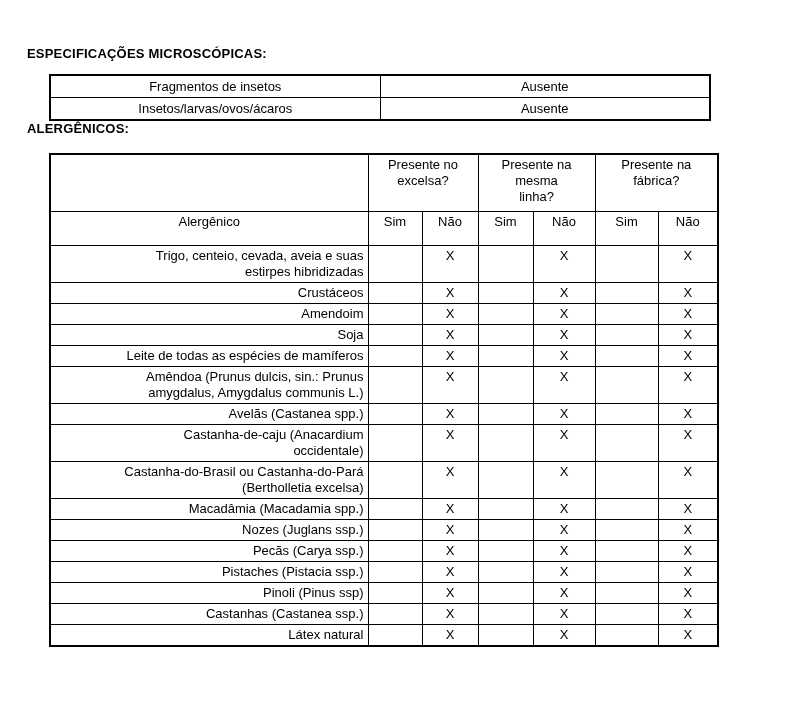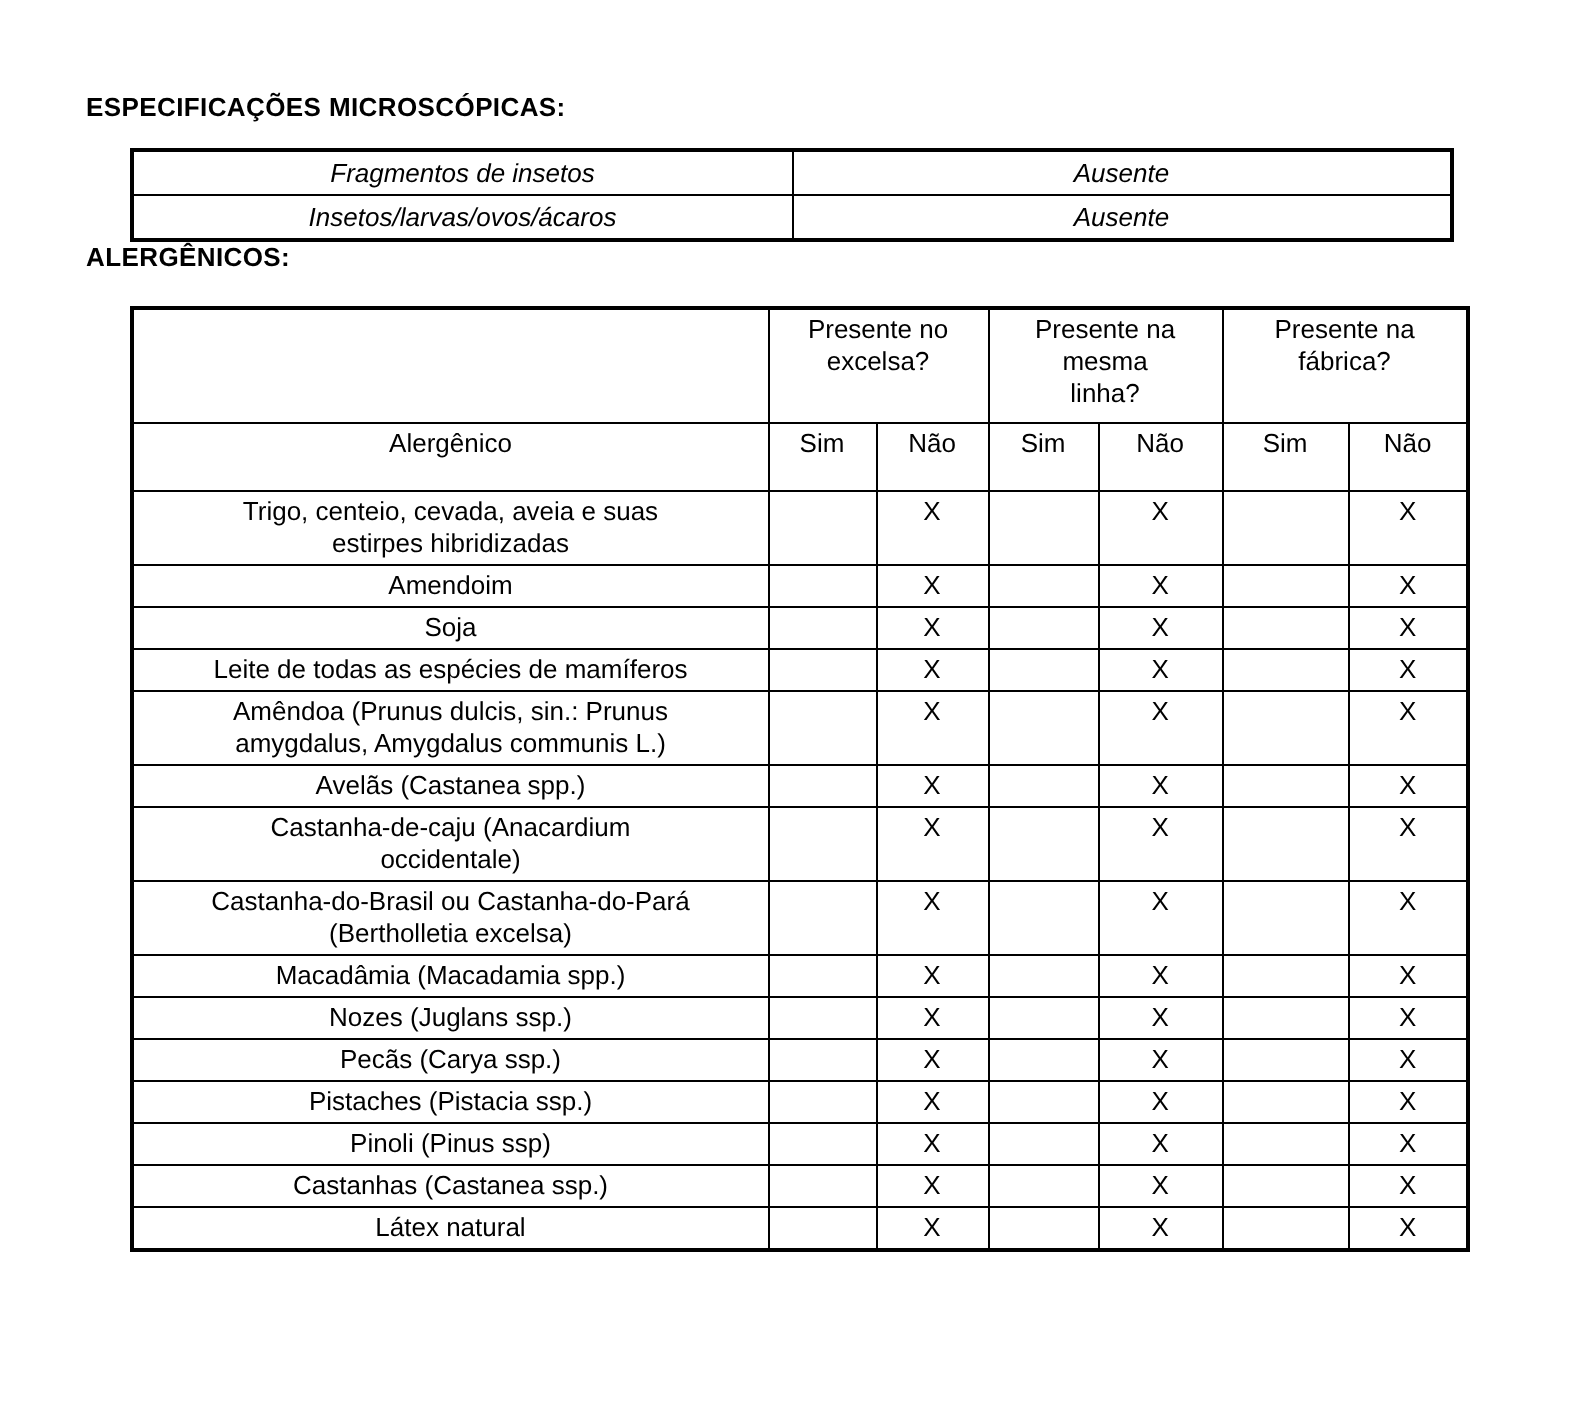--- a/index.html
+++ b/index.html
@@ -7,21 +7,21 @@
     padding: 0;
     background: #ffffff;
     color: #000000;
     font-family: "Liberation Sans", sans-serif;
     font-size: 13px;
   }
   .page {
     width: 788px;
     height: 711px;
     box-sizing: border-box;
-    padding: 46px 0 0 43px;
+    padding: 46px 0 0 27px;
     background: #ffffff;
     overflow: hidden;
   }
   .section-title {
     font-size: 13px;
     font-weight: bold;
     letter-spacing: 0.2px;
     margin: 0;
   }
   table {
@@ -35,40 +35,40 @@
     font-size: 13px;
     line-height: 16px;
     padding: 2px 4px;
     text-align: center;
     overflow: hidden;
   }
   
   .micro-table {
     width: 660px;
     margin: 13px 0 0 22px;
-    font-style: italic;
   }
   .micro-table td { height: 17px; }
   
   .allergens-title { }
   .allergen-table {
     width: 668px;
     margin: 17px 0 0 22px;
   }
   .allergen-table thead th {
     vertical-align: top;
     white-space: pre-line;
   }
   .allergen-table thead .group-row th { height: 52px; }
   .allergen-table thead .subhead-row th { height: 29px; }
   .allergen-table tbody td {
     vertical-align: top;
   }
   .allergen-table .label-cell {
     white-space: pre-line;
+    text-align: right;
   }
 </style>
 </head>
 <body>
 
 <div class="page">
 
   <h2 class="section-title">ESPECIFICAÇÕES MICROSCÓPICAS:</h2>
 
   <table class="micro-table">
@@ -126,20 +126,29 @@
           <td class="label-cell">Trigo, centeio, cevada, aveia e suas
 estirpes hibridizadas</td>
           <td class="mark-cell"></td>
           <td class="mark-cell">X</td>
           <td class="mark-cell"></td>
           <td class="mark-cell">X</td>
           <td class="mark-cell"></td>
           <td class="mark-cell">X</td>
         </tr>
         <tr>
+          <td class="label-cell">Crustáceos</td>
+          <td class="mark-cell"></td>
+          <td class="mark-cell">X</td>
+          <td class="mark-cell"></td>
+          <td class="mark-cell">X</td>
+          <td class="mark-cell"></td>
+          <td class="mark-cell">X</td>
+        </tr>
+        <tr>
           <td class="label-cell">Amendoim</td>
           <td class="mark-cell"></td>
           <td class="mark-cell">X</td>
           <td class="mark-cell"></td>
           <td class="mark-cell">X</td>
           <td class="mark-cell"></td>
           <td class="mark-cell">X</td>
         </tr>
         <tr>
           <td class="label-cell">Soja</td>

